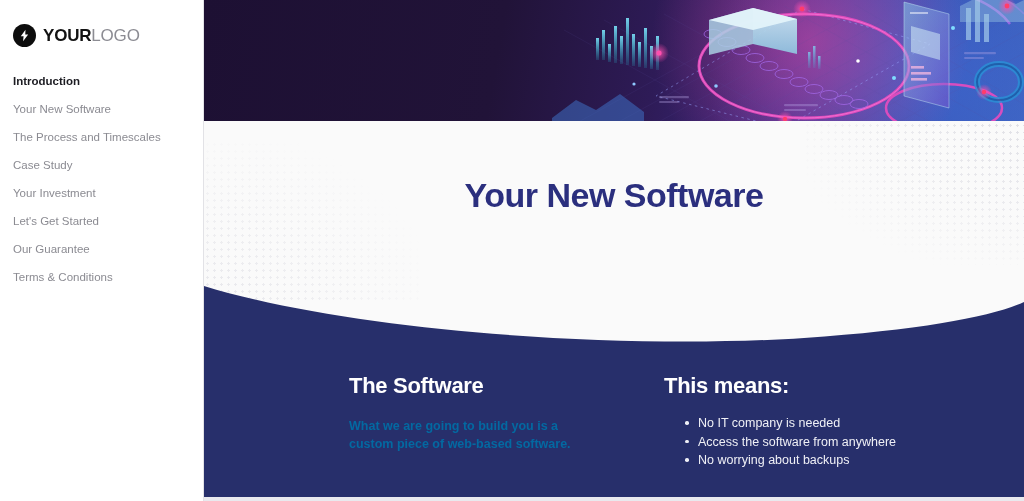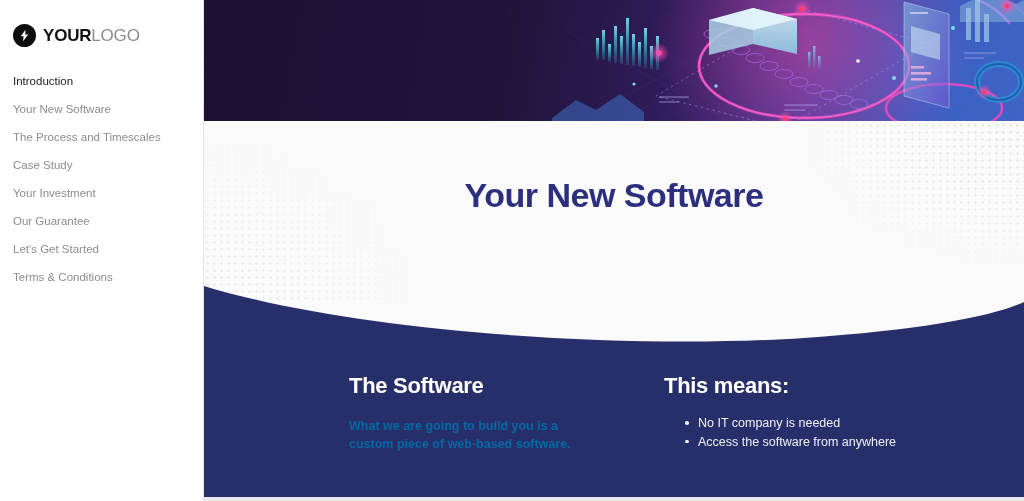--- a/index.html
+++ b/index.html
@@ -38,21 +38,21 @@
   .nav { margin-top:17px; }
   .nav-item {
     display:block;
     padding:0 0 0 13px;
     height:28px; line-height:28px;
     font-size:11.5px;
     color:#8b8b92;
     white-space:nowrap;
     cursor:pointer;
   }
-  .nav-item.active { color:#1c1c22; font-weight:normal; }
+  .nav-item.active { color:#1c1c22; font-weight:bold; }
 
   
   .doc {
     position:relative;
     width:820px; height:501px;
     flex:0 0 820px;
     background:#fafafa;
     overflow:hidden;
   }
 
@@ -163,22 +163,22 @@
         <span class="lt-bold">YOUR</span><span class="lt-light">LOGO</span>
       </span>
     </div>
 
     <nav class="nav">
       <a class="nav-item active">Introduction</a>
       <a class="nav-item">Your New Software</a>
       <a class="nav-item">The Process and Timescales</a>
       <a class="nav-item">Case Study</a>
       <a class="nav-item">Your Investment</a>
+      <a class="nav-item">Let's Get Started</a>
       <a class="nav-item">Our Guarantee</a>
-      <a class="nav-item">Let's Get Started</a>
       <a class="nav-item">Terms &amp; Conditions</a>
     </nav>
   </aside>
 
   <main class="doc">
 
     <div class="hero">
       <svg viewBox="0 0 820 121" preserveAspectRatio="none" aria-hidden="true">
         <defs>
           <linearGradient id="gBar" x1="0" y1="1" x2="0" y2="0">
@@ -353,20 +353,21 @@
           <div class="col-left">
             <h2 class="blk-head">The Software</h2>
             <p class="blk-body">What we are going to build you is a custom piece of web-based software.</p>
           </div>
 
           <div class="col-right">
             <h2 class="blk-head right">This means:</h2>
             <ul class="bullets">
               <li>No IT company is needed</li>
               <li>Access the software from anywhere</li>
+              <li>No worrying about backups</li>
             </ul>
           </div>
 
         </div>
       </div>
     </section>
 
     <div class="bottom-strip"></div>
   </main>
 </div>

